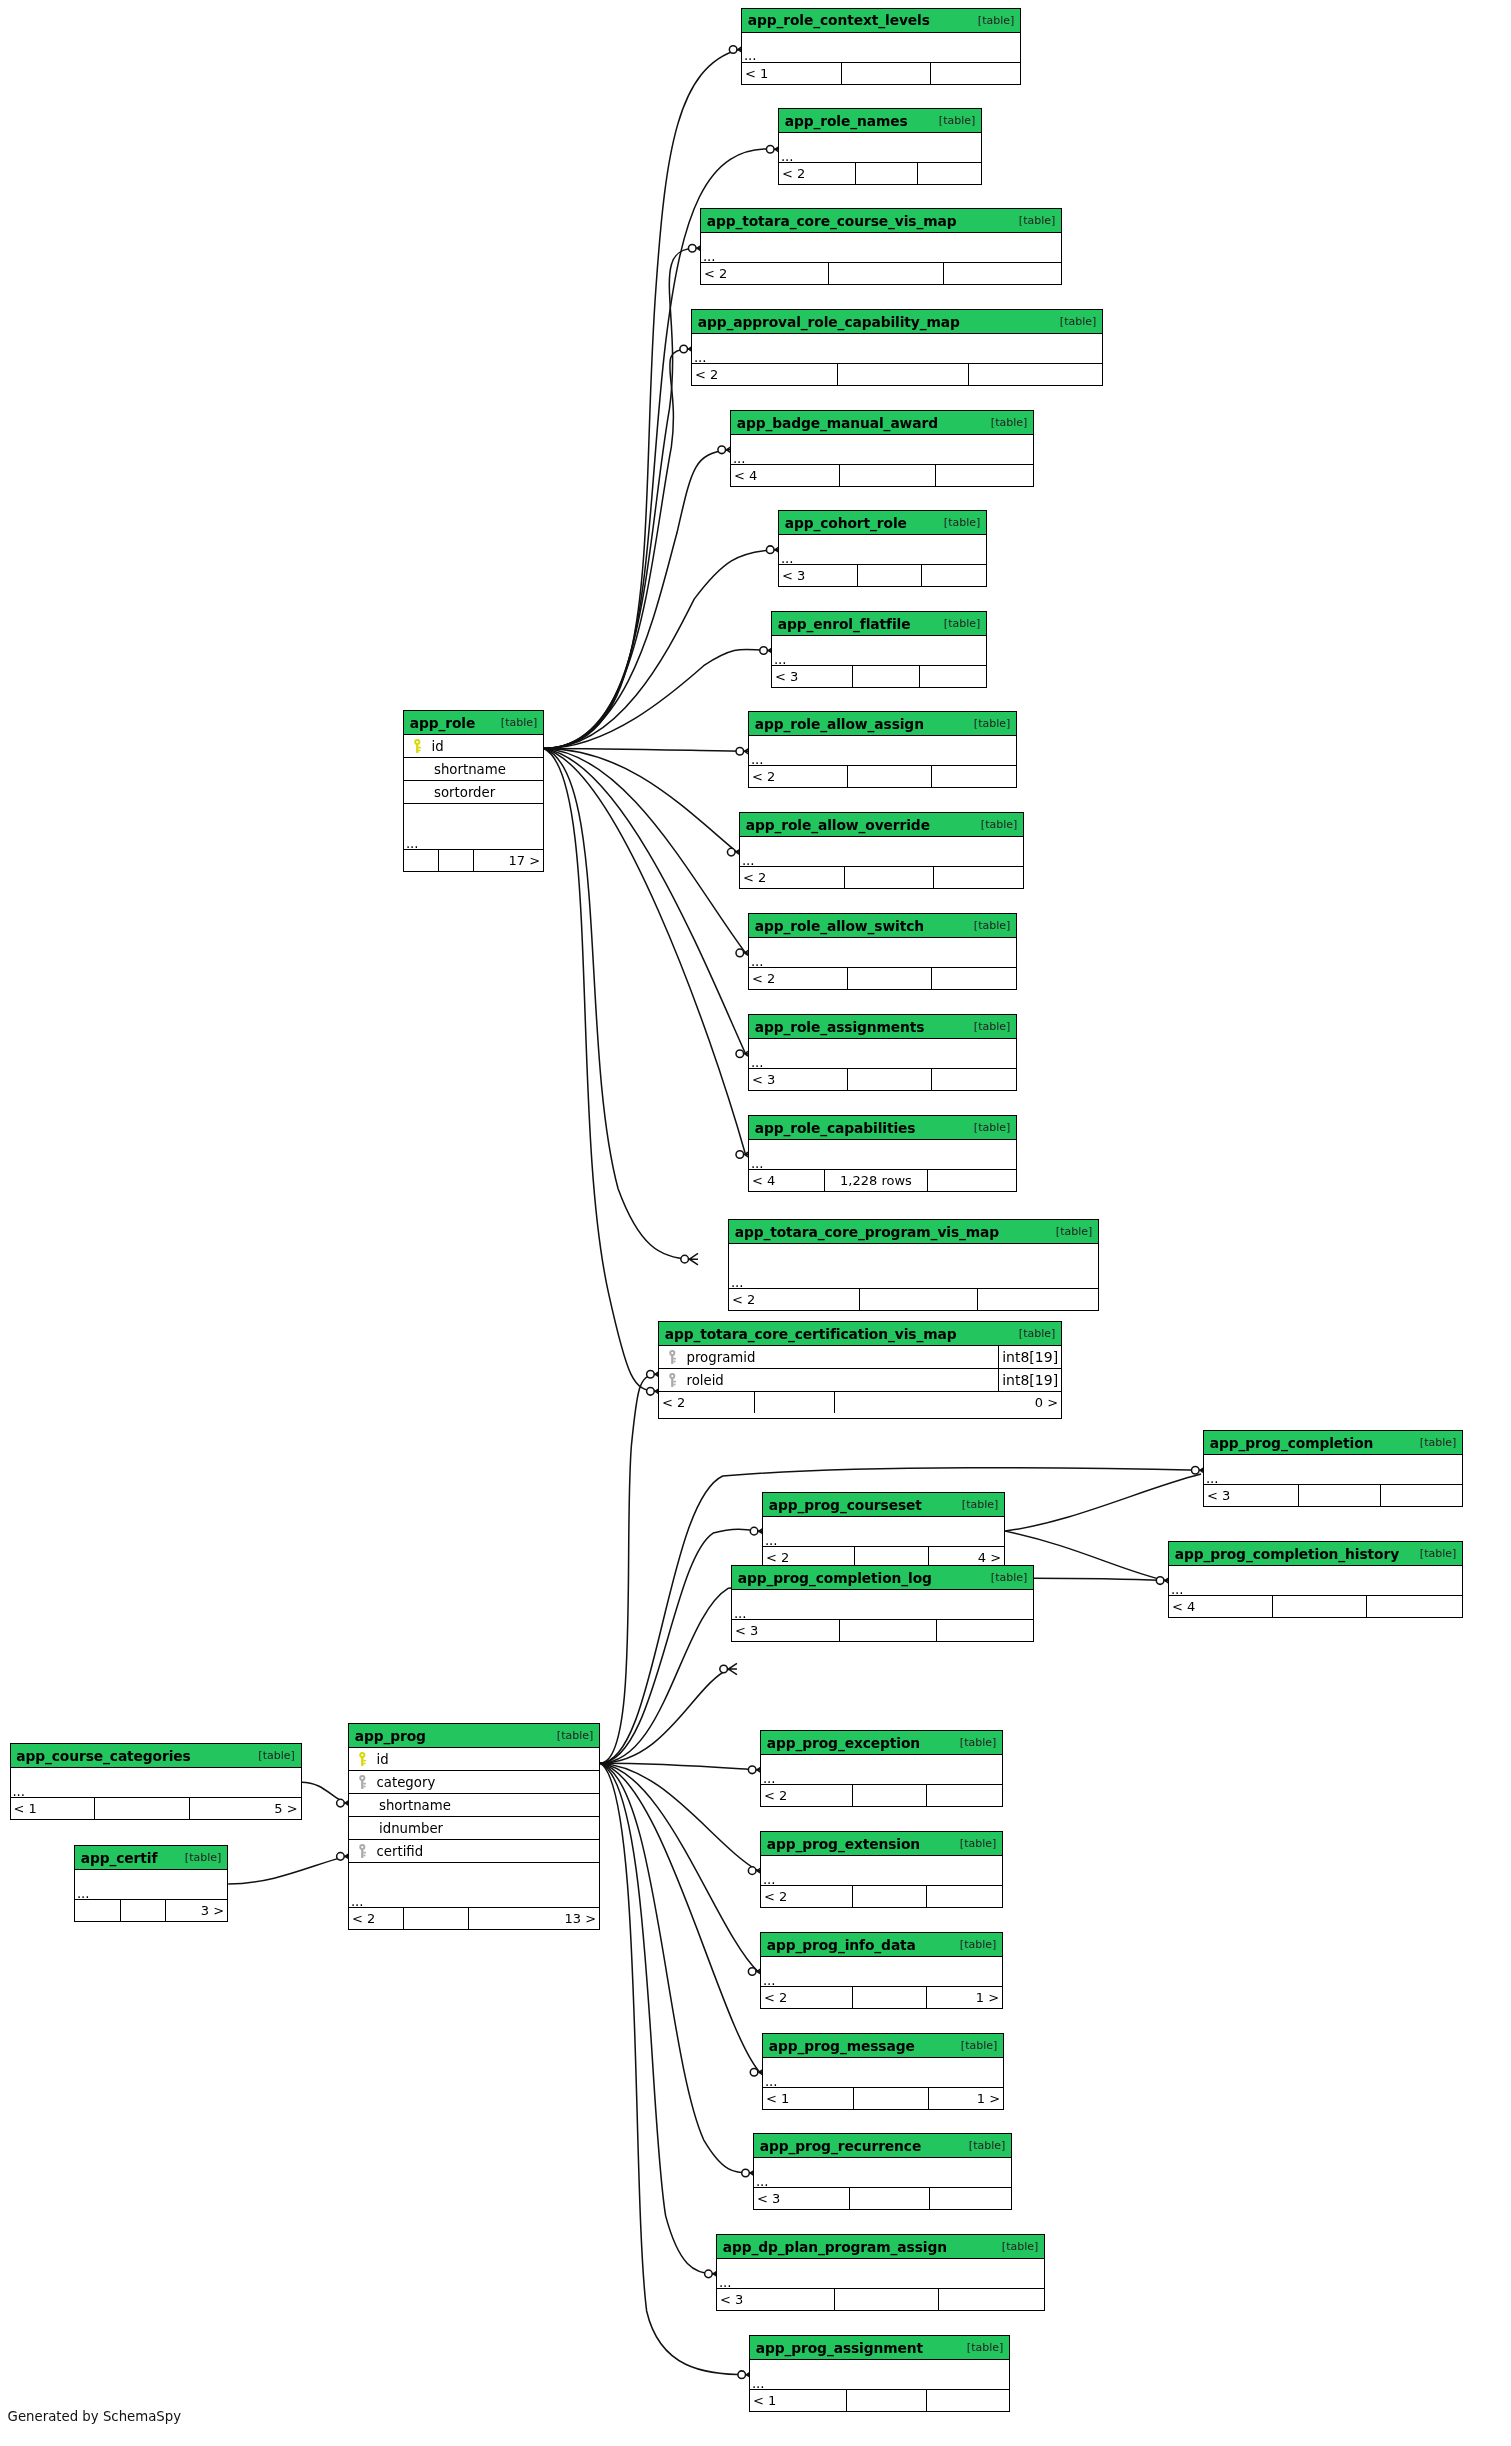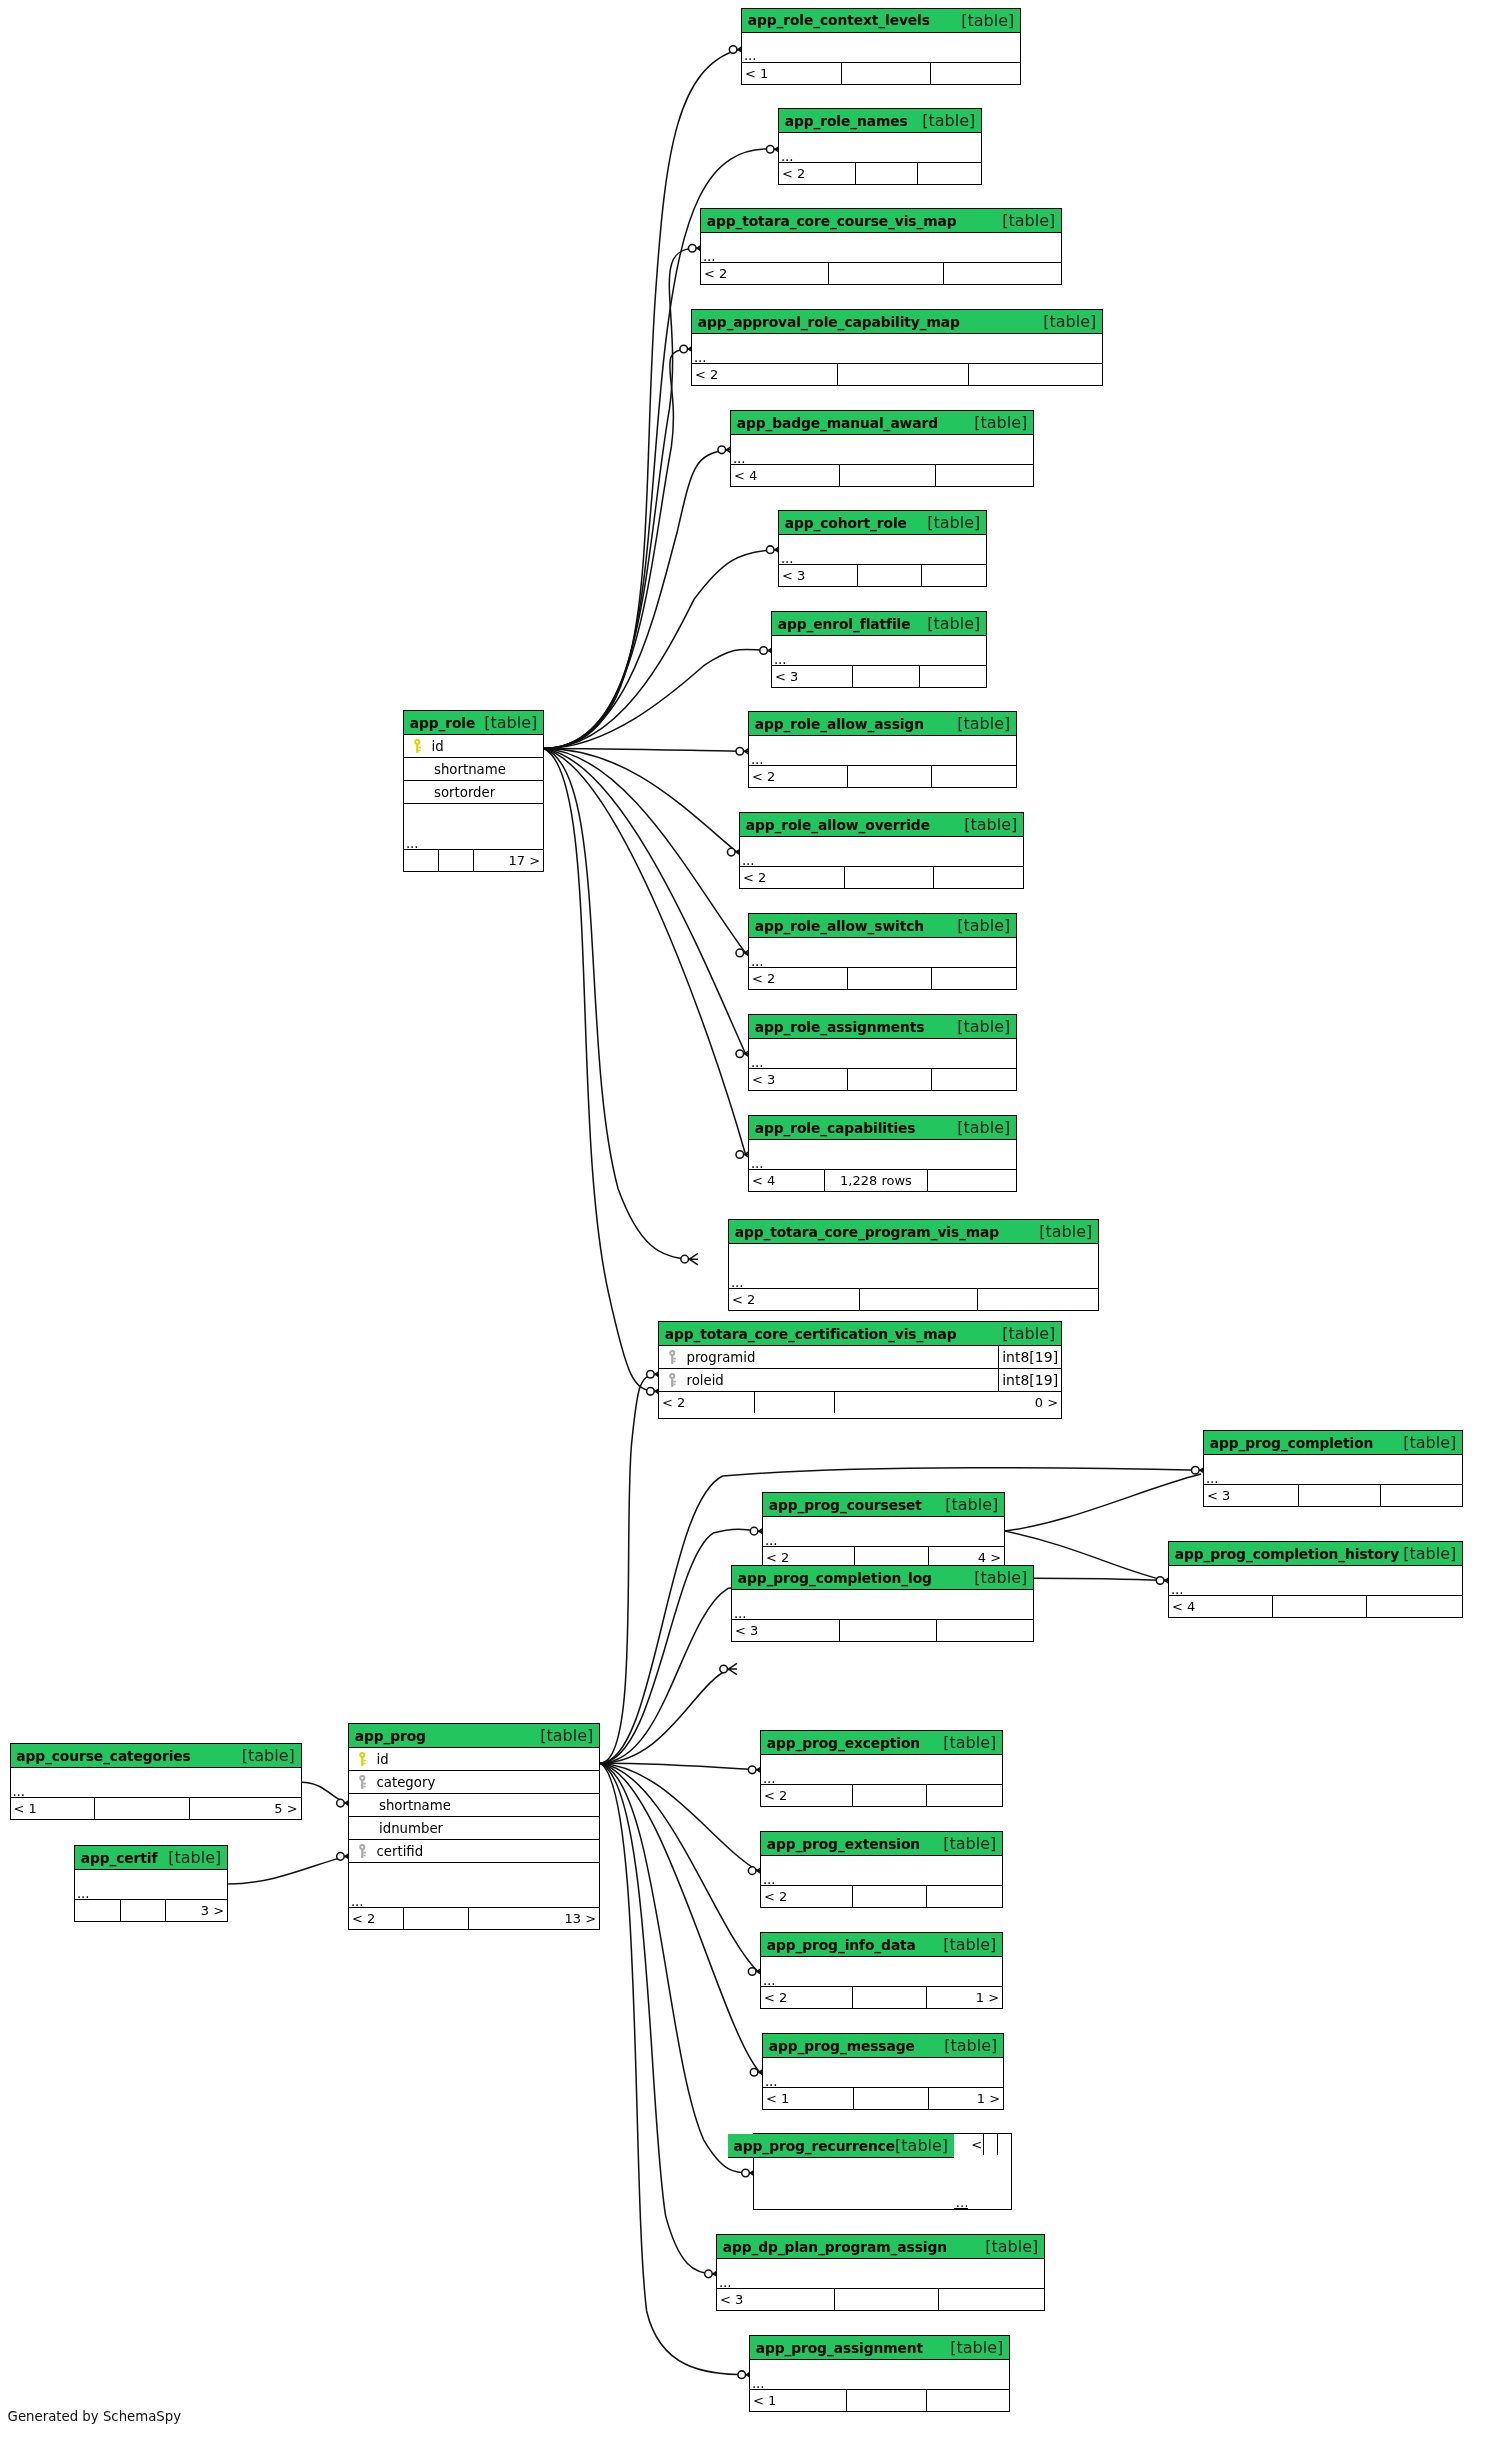--- a/index.html
+++ b/index.html
@@ -42,21 +42,21 @@
   }
   .hdr .tname {
     font-weight: bold;
     font-size: 13.8px;
     color: #000;
     white-space: nowrap;
     letter-spacing: -0.1px;
   }
   .hdr .ttype {
     margin-left: auto;
-    font-size: 16px;
+    font-size: 11px;
     color: #222;
     white-space: nowrap;
   }
   .col {
     box-sizing: border-box;
     height: 23px;
     border-bottom: 1px solid #000;
     display: flex;
     align-items: center;
     position: relative;
@@ -556,21 +556,21 @@
           <span class="tname">app_prog_message</span>
           <span class="ttype">[table]</span>
         </div>
         <div class="ellip single" style="flex: 1 1 0%; height: auto; min-height: 21px;">...</div>
         <div class="footer">
           <div class="fl" style="width: 38%;">&lt; 1</div>
           <div class="fc" style="width: 31%;"></div>
           <div class="fr" style="width: 31%;">1 &gt;</div>
         </div>
       </div>
-      <div class="tbl" style="left: 753px; top: 2133px; width: 259px; height: 77px; display: flex;  justify-content: flex-end;">
+      <div class="tbl" style="left: 753px; top: 2133px; width: 259px; height: 77px; display: flex; flex-direction: column; justify-content: flex-end;">
         <div class="hdr">
           <span class="tname">app_prog_recurrence</span>
           <span class="ttype">[table]</span>
         </div>
         <div class="ellip single" style="flex: 1 1 0%; height: auto; min-height: 21px;">...</div>
         <div class="footer">
           <div class="fl" style="width: 37.5%;">&lt; 3</div>
           <div class="fc" style="width: 31%;"></div>
           <div class="fr" style="width: 31.5%;"></div>
         </div>

